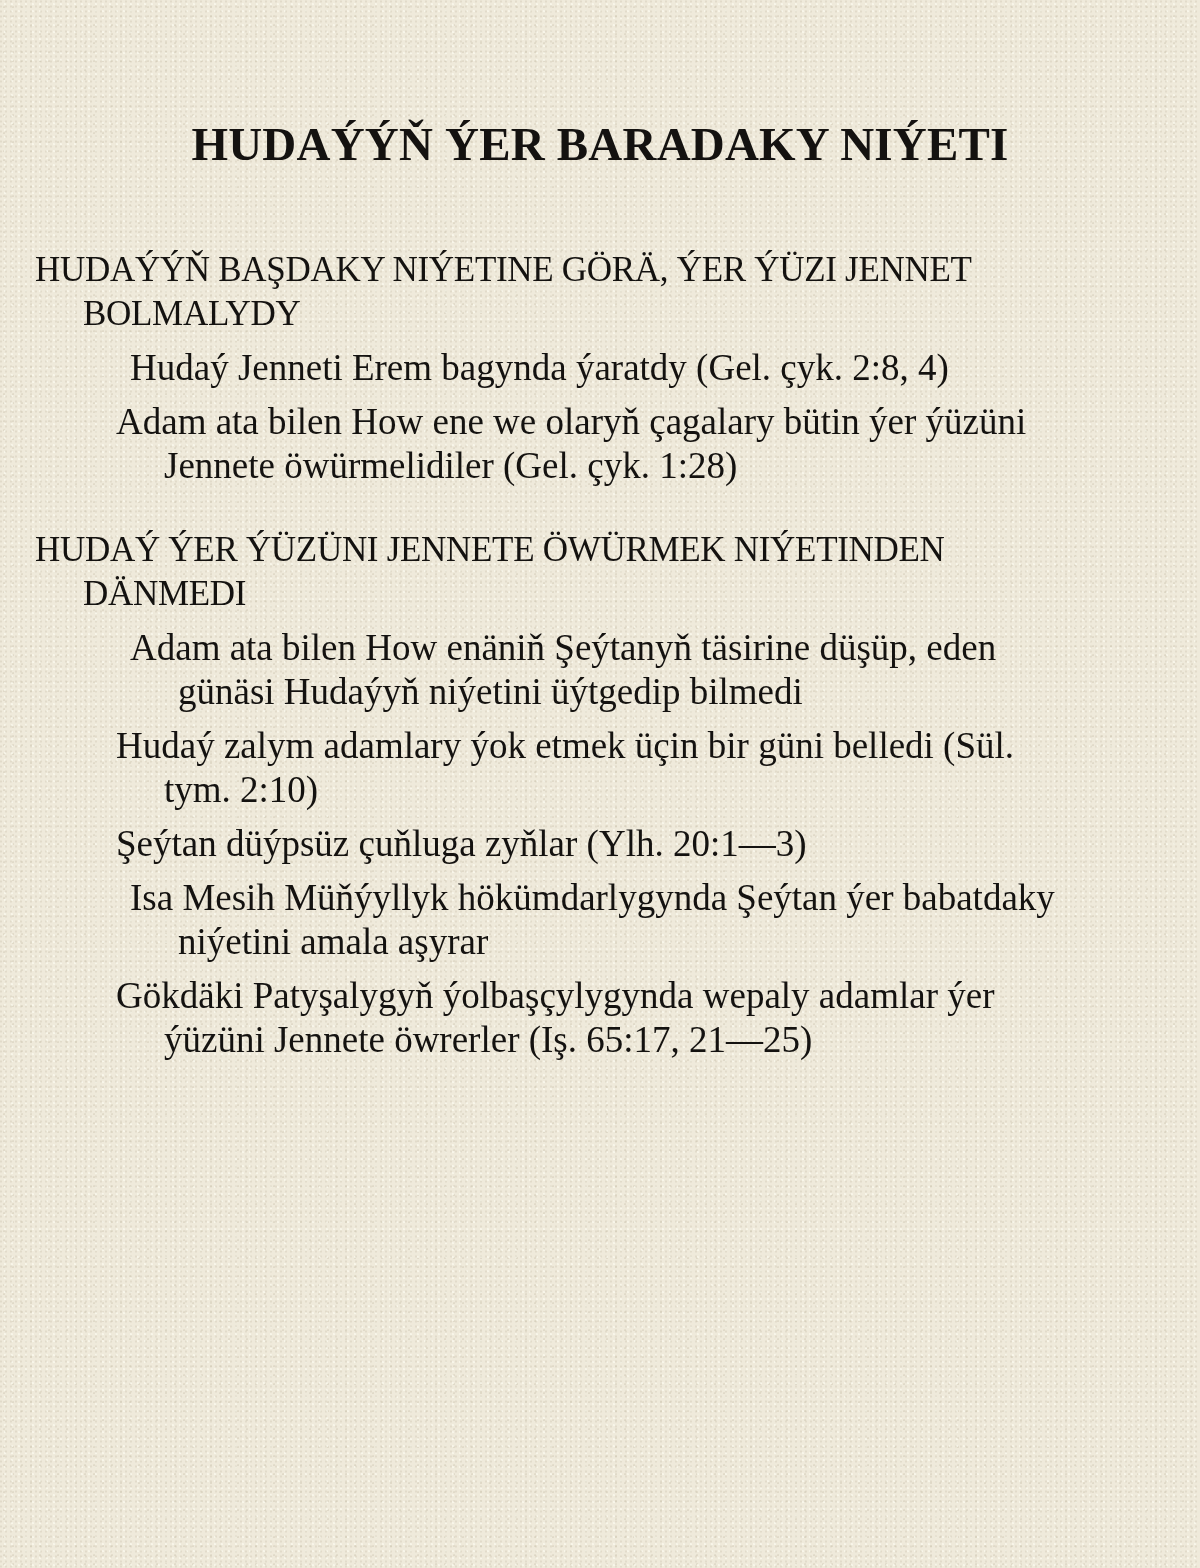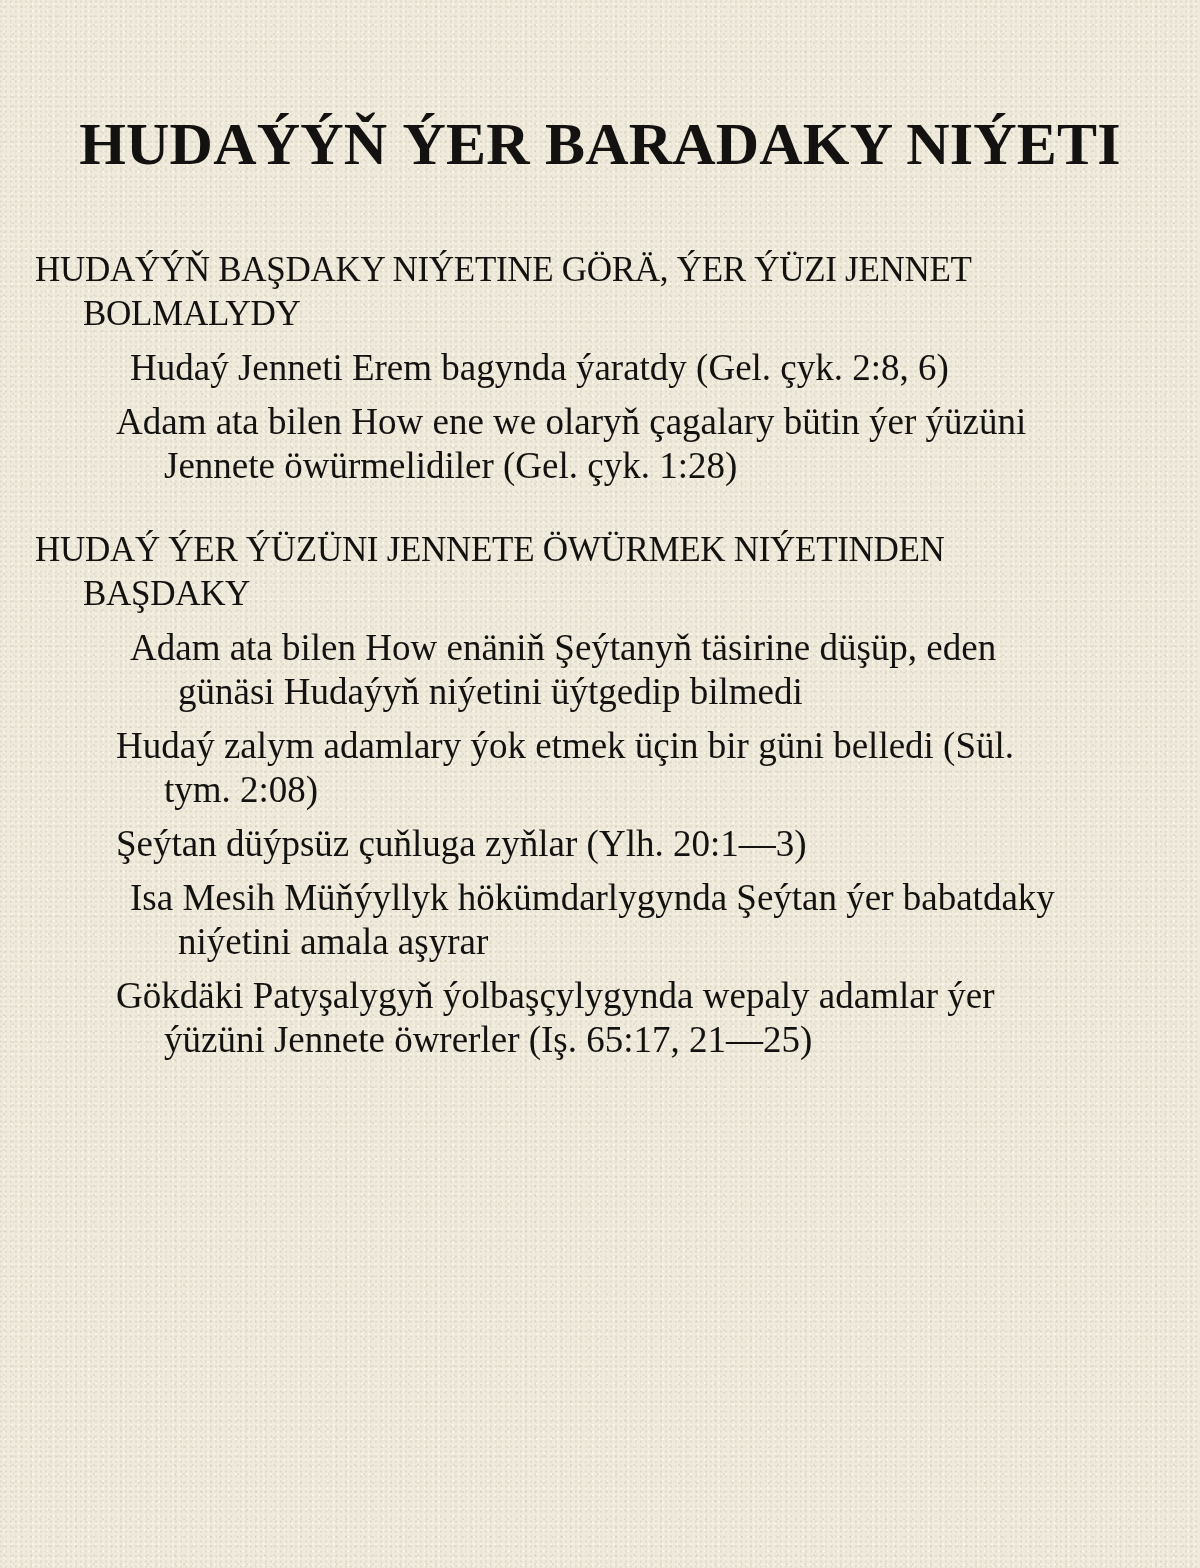--- a/index.html
+++ b/index.html
@@ -11,21 +11,21 @@
       radial-gradient(circle at 70% 60%, rgba(255,255,245,0.55) 0.8px, transparent 1.4px),
       radial-gradient(circle at 45% 80%, rgba(190,182,160,0.3) 0.7px, transparent 1.3px);
     background-size: 5px 5px, 7px 7px, 9px 9px;
     font-family: "Liberation Serif", "DejaVu Serif", serif;
     color: #141210;
     position: relative;
   }
   .page { position: absolute; left: 0; top: 0; width: 1200px; height: 1568px; }
   .title {
     position: absolute; left: 0; width: 1200px; text-align: center;
-    top: 118px; font-weight: bold; font-size: 60px; line-height: 52px;
+    top: 118px; font-weight: bold; font-size: 47px; line-height: 52px;
     letter-spacing: 0.2px;
   }
   .outline { position: absolute; left: 0; top: 248px; width: 1200px; }
   .item {
     position: relative;
     font-size: 37px; line-height: 44px;
     padding-left: 48px; text-indent: -48px;
     margin-bottom: 10px;
   }
   .lvl1 { margin-left: 130px; width: 920px; }
@@ -38,24 +38,24 @@
 
 <div class="page">
 
   <div class="title">
     <div>HUDAÝÝŇ ÝER BARADAKY NIÝETI</div>
   </div>
 
   <div class="outline">
 
     <div class="item lvl1 heading">HUDAÝÝŇ BAŞDAKY NIÝETINE GÖRÄ, ÝER ÝÜZI JENNET BOLMALYDY</div>
-    <div class="item lvl1">Hudaý Jenneti Erem bagynda ýaratdy (Gel. çyk. 2:8, 6)</div>
+    <div class="item lvl1">Hudaý Jenneti Erem bagynda ýaratdy (Gel. çyk. 2:8, 4)</div>
     <div class="item lvl2 gap-after">Adam ata bilen How ene we olaryň çagalary bütin ýer ýüzüni Jennete öwürmelidiler (Gel. çyk. 1:28)</div>
 
-    <div class="item lvl1 heading">HUDAÝ ÝER ÝÜZÜNI JENNETE ÖWÜRMEK NIÝETINDEN BAŞDAKY</div>
+    <div class="item lvl1 heading">HUDAÝ ÝER ÝÜZÜNI JENNETE ÖWÜRMEK NIÝETINDEN DÄNMEDI</div>
     <div class="item lvl1">Adam ata bilen How enäniň Şeýtanyň täsirine düşüp, eden günäsi Hudaýyň niýetini üýtgedip bilmedi</div>
-    <div class="item lvl2">Hudaý zalym adamlary ýok etmek üçin bir güni belledi (Sül. tym. 2:08)</div>
+    <div class="item lvl2">Hudaý zalym adamlary ýok etmek üçin bir güni belledi (Sül. tym. 2:10)</div>
     <div class="item lvl2">Şeýtan düýpsüz çuňluga zyňlar (Ylh. 20:1—3)</div>
     <div class="item lvl1">Isa Mesih Müňýyllyk hökümdarlygynda Şeýtan ýer babatdaky niýetini amala aşyrar</div>
     <div class="item lvl2">Gökdäki Patyşalygyň ýolbaşçylygynda wepaly adamlar ýer ýüzüni Jennete öwrerler (Iş. 65:17, 21—25)</div>
 
   </div>
 </div>
 
 </body></html>

